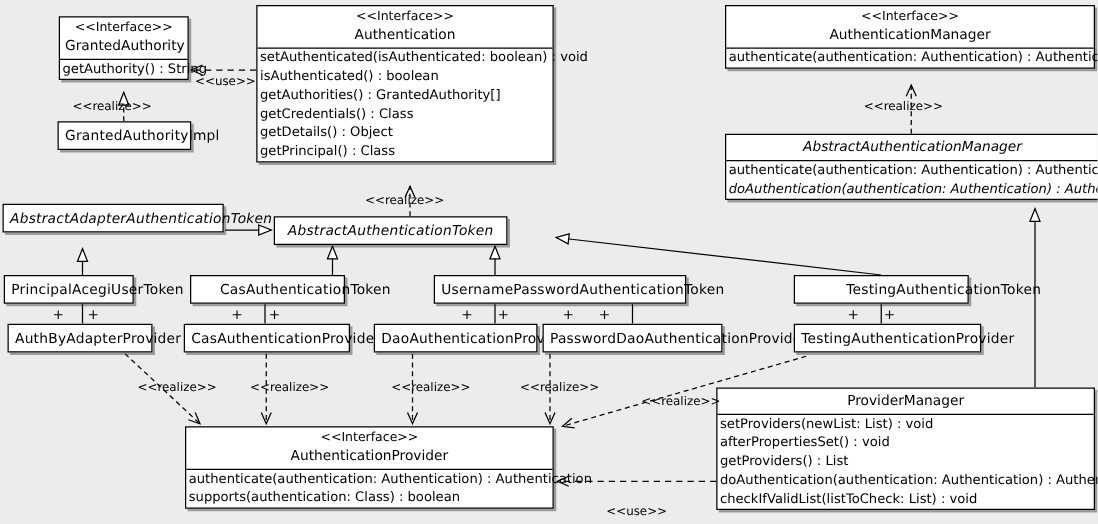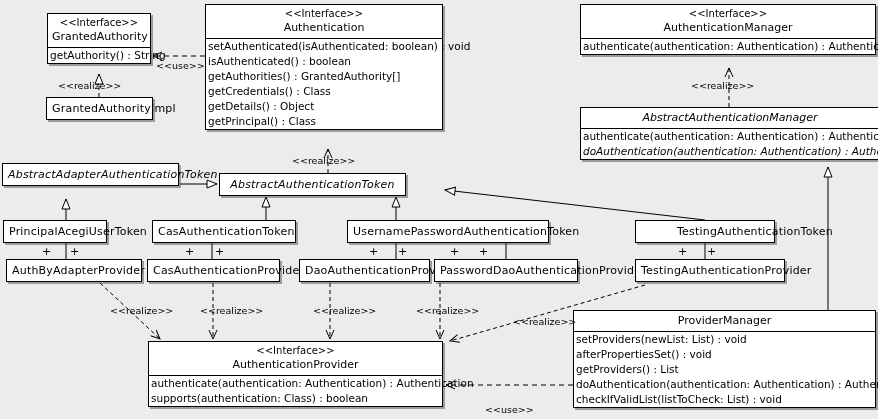--- a/index.html
+++ b/index.html
@@ -171,39 +171,39 @@
       <span class="nm abs">AbstractAuthenticationToken</span>
     </div>
   </div>
 
   <div class="cls simple" style="left:3px;top:220px;width:104px;">
     <div class="hdr">
       <span class="nm">PrincipalAcegiUserToken</span>
     </div>
   </div>
 
-  <div class="cls simple" style="left:152px;top:220px;width:144px;">
+  <div class="cls simple" style="left:152px;top:220px;width:124px;padding-left:18px;">
     <div class="hdr">
       <span class="nm">CasAuthenticationToken</span>
     </div>
   </div>
 
   <div class="cls simple" style="left:347px;top:220px;width:202px;">
     <div class="hdr">
       <span class="nm">UsernamePasswordAuthenticationToken</span>
     </div>
   </div>
 
   <div class="cls simple" style="left:635px;top:220px;width:140px;padding-left:36px;">
     <div class="hdr">
       <span class="nm">TestingAuthenticationToken</span>
     </div>
   </div>
 
-  <div class="cls simple" style="left:6px;top:259px;width:136px;">
+  <div class="cls simple" style="left:6px;top:259px;width:116px;">
     <div class="hdr">
       <span class="nm">AuthByAdapterProvider</span>
     </div>
   </div>
 
   <div class="cls simple" style="left:147px;top:259px;width:133px;">
     <div class="hdr">
       <span class="nm">CasAuthenticationProvider</span>
     </div>
   </div>

